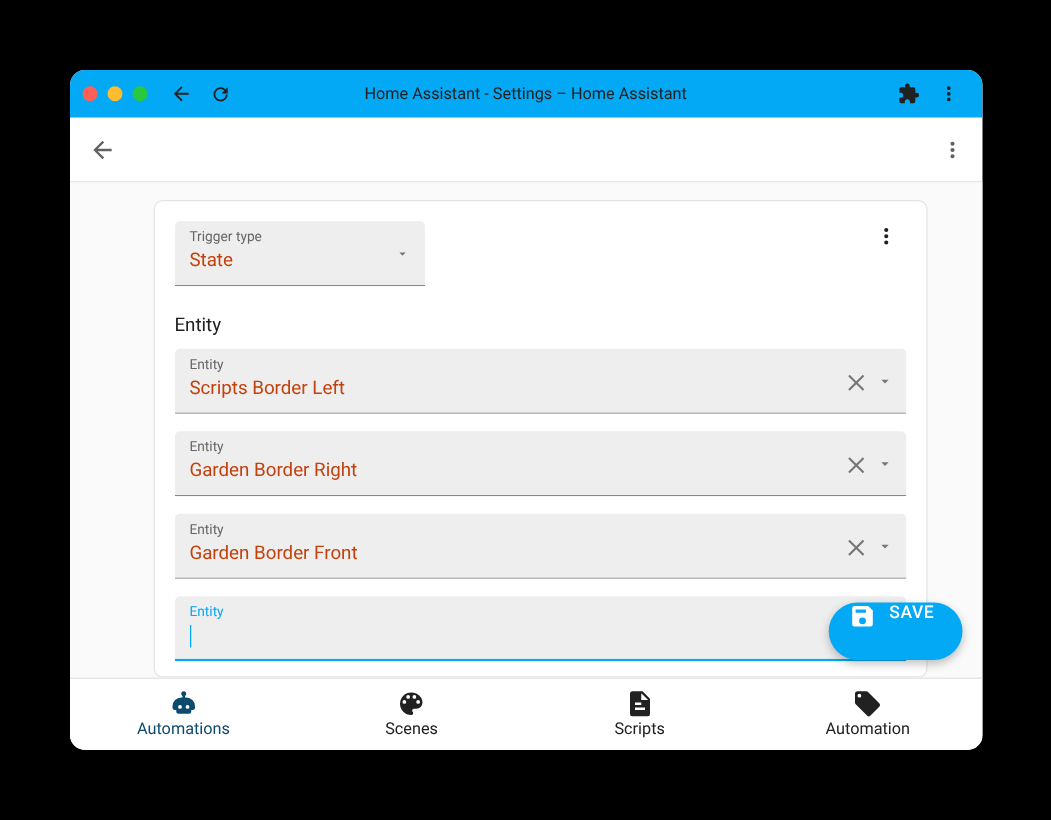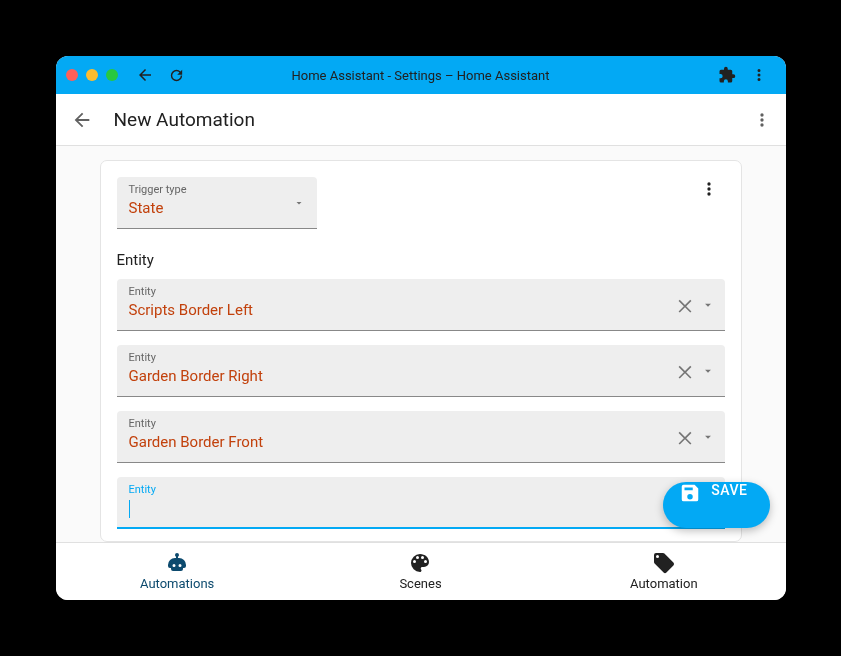--- a/index.html
+++ b/index.html
@@ -120,20 +120,21 @@
       padding: 14px 44px 0 44px;
     }
     .card {
       background: #fff;
       border: 1px solid #e4e4e4;
       border-radius: 7px;
       padding: 16px 16px 16px 16px;
       position: relative;
       height: 100%;
       overflow: hidden;
+      margin-left: 23px;
     }
     .card-vdots {
       position: absolute;
       top: 18px;
       right: 22px;
       color: #212121;
       cursor: pointer;
     }
     
     .select-field {
@@ -290,21 +291,20 @@
       </div>
     </div>
   </div>
 
   <div class="app-header">
     <div class="back-arrow">
       <svg width="22" height="22" viewBox="0 0 24 24">
           <path fill="currentColor" d="M20 11H7.83l5.59-5.59L12 4l-8 8 8 8 1.41-1.41L7.83 13H20z"></path>
         </svg>
     </div>
-    <div class="page-title">New Automation</div>
     <div class="header-vdots">
       <svg width="20" height="20" viewBox="0 0 24 24">
           <path fill="currentColor" d="M12 8a2 2 0 110-4 2 2 0 010 4zm0 2a2 2 0 110 4 2 2 0 010-4zm0 6a2 2 0 110 4 2 2 0 010-4z"></path>
         </svg>
     </div>
   </div>
 
   <div class="content">
     <div class="card">
       <div class="card-vdots">
@@ -404,20 +404,28 @@
 
     <div class="tab">
       <div class="tab-icon">
         <svg width="24" height="24" viewBox="0 0 24 24">
             <path fill="currentColor" d="M12 3a9 9 0 000 18c.83 0 1.5-.67 1.5-1.5 0-.39-.15-.74-.39-1.01-.23-.26-.38-.61-.38-.99 0-.83.67-1.5 1.5-1.5H16a5 5 0 005-5c0-4.42-4.03-8-9-8zm-5.5 9a1.5 1.5 0 110-3 1.5 1.5 0 010 3zm3-4a1.5 1.5 0 110-3 1.5 1.5 0 010 3zm5 0a1.5 1.5 0 110-3 1.5 1.5 0 010 3zm3 4a1.5 1.5 0 110-3 1.5 1.5 0 010 3z"></path>
           </svg>
       </div>
       <span>Scenes</span>
     </div>
 
+    <div class="tab">
+      <div class="tab-icon">
+        <svg width="24" height="24" viewBox="0 0 24 24">
+            <path fill="currentColor" d="M14 2H6a2 2 0 00-2 2v16a2 2 0 002 2h12a2 2 0 002-2V8l-6-6zm-1 11H8v-2h5v2zm3 4H8v-2h8v2zm-3-8V3.5L18.5 9H13z"></path>
+          </svg>
+      </div>
+      <span>Scripts</span>
+    </div>
 
     <div class="tab">
       <div class="tab-icon">
         <svg width="24" height="24" viewBox="0 0 24 24">
             <path fill="currentColor" d="M5.5 7A1.5 1.5 0 117 5.5 1.5 1.5 0 015.5 7zm15.91 4.58l-9-9A2 2 0 0011 2H4a2 2 0 00-2 2v7a2 2 0 00.59 1.42l9 9a2 2 0 002.83 0l7-7a2 2 0 000-2.84z"></path>
           </svg>
       </div>
       <span>Automation</span>
     </div>
 

